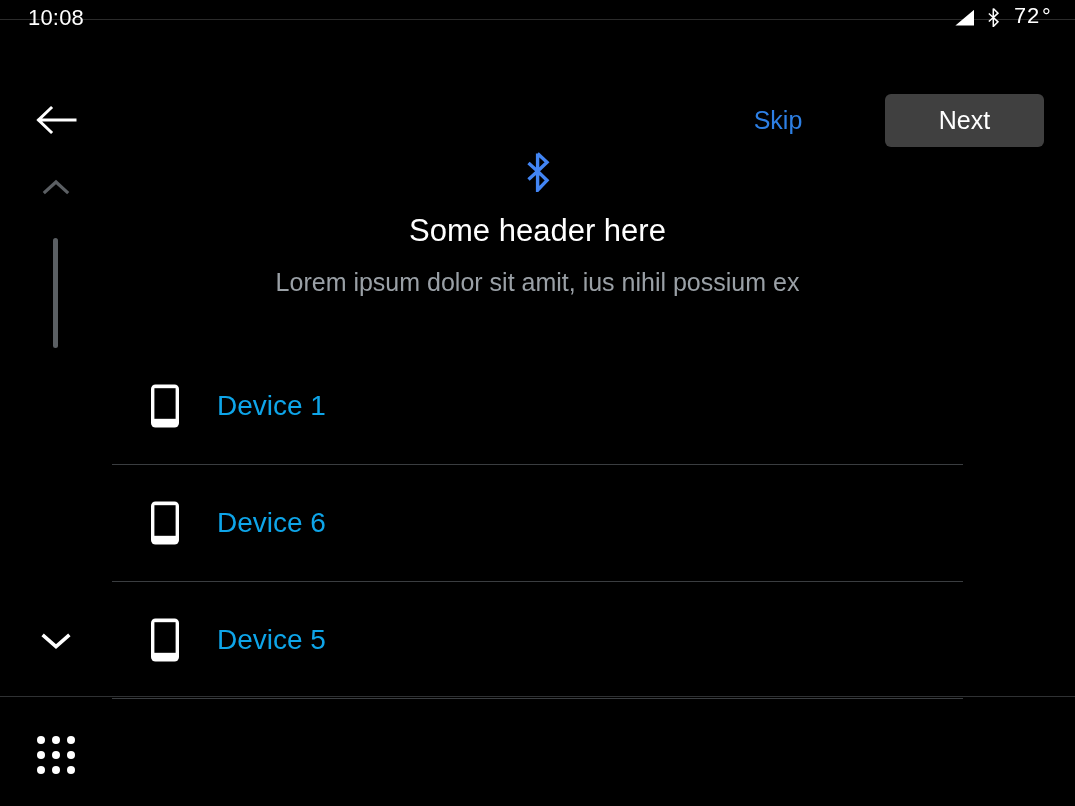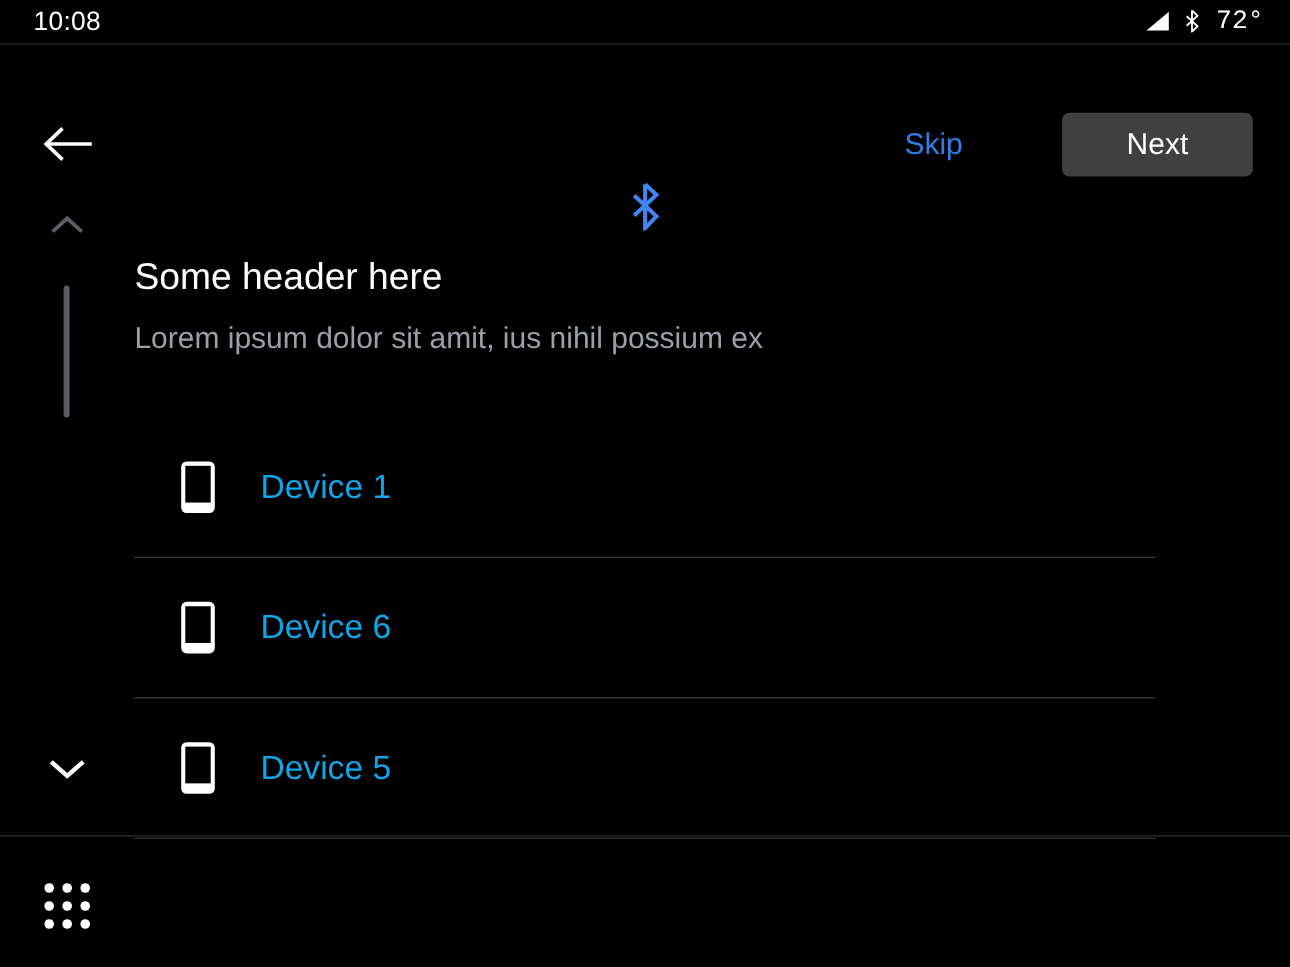--- a/index.html
+++ b/index.html
@@ -13,21 +13,21 @@
   #screen {
     position:relative;
     width:1075px; height:806px;
     background:#000;
     color:#fff;
   }
 
   
   #status-bar {
     position:absolute; left:0; top:0;
-    width:1075px; height:37px;
+    width:1075px; height:20px;
     border-bottom:1px solid #2b2b2b;
   }
   #status-clock {
     position:absolute; left:28px; top:5px;
     font-size:22px; line-height:25px;
     color:#fff; letter-spacing:.2px;
   }
   #status-icons {
     position:absolute; right:22px; top:2px;
     height:31px;
@@ -108,26 +108,26 @@
     width:963px; height:555px;
   }
   #bt-hero {
     position:absolute; left:0; top:12px;
     width:851px;
     display:flex; justify-content:center;
   }
   #bt-hero svg { width:26px; height:40px; display:block; }
   #page-title {
     position:absolute; left:0; top:72px;
-    width:851px; 
+    width:851px; text-align:center;
     font-size:31px; line-height:38px; color:#fff;
   }
   #page-subtitle {
     position:absolute; left:0; top:126px;
-    width:851px; text-align:left;
+    width:851px; text-align:center;
     font-size:25px; line-height:32px; color:#9aa0a6;
   }
 
   #device-list {
     position:absolute; left:0; top:208px;
     width:851px;
   }
   .device-row {
     position:relative;
     height:117px;

